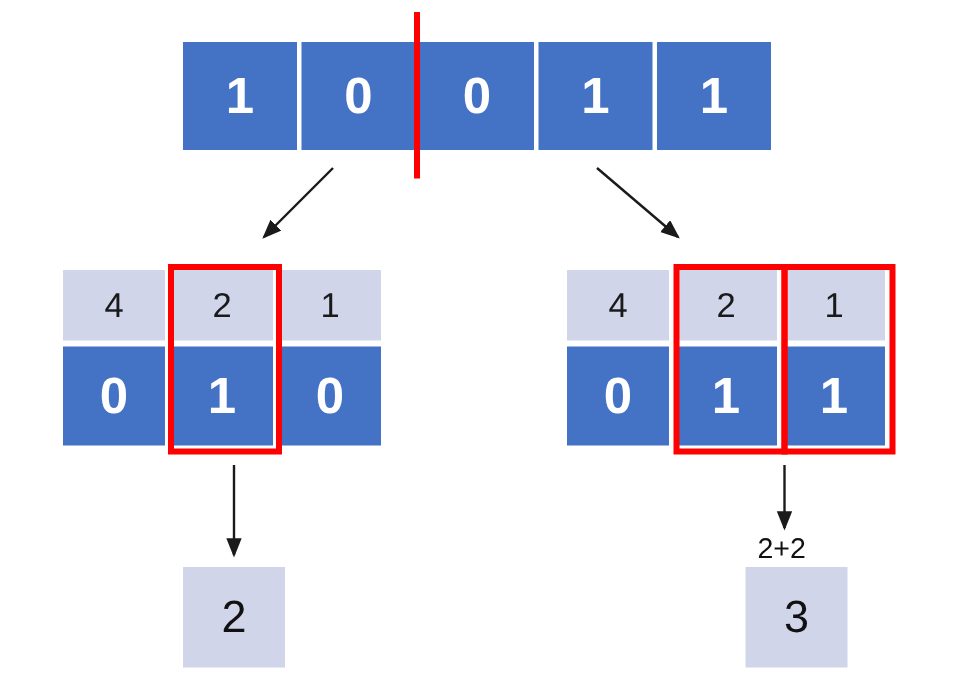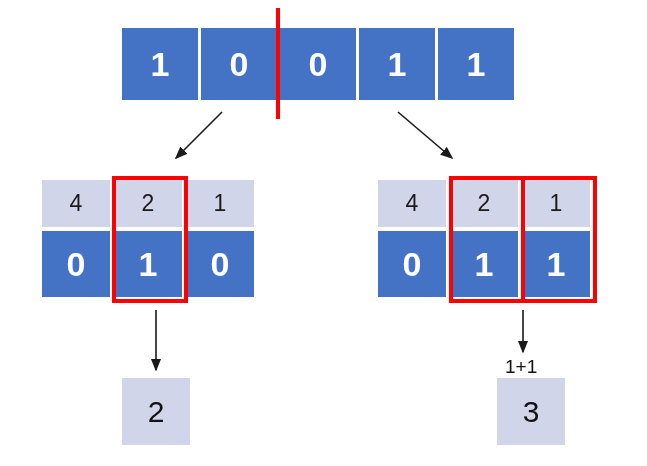--- a/index.html
+++ b/index.html
@@ -148,21 +148,21 @@
     <div class="cell cell-blue" style="left:0px;">0</div>
     <div class="cell cell-blue" style="left:72px;">1</div>
     <div class="cell cell-blue" style="left:144px;">1</div>
   </div>
 
   <div class="red-box" style="left:449px; top:176px; width:76px; height:127px;"></div>
   <div class="red-box" style="left:521px; top:176px; width:76px; height:127px;"></div>
 
   <div class="result-box" style="left:122px; top:378px; width:68px; height:67px;">2</div>
 
-  <div class="sum-label" style="left:505px; top:357px;">1+1</div>
+  <div class="sum-label" style="left:505px; top:357px;">2+2</div>
 
   <div class="result-box" style="left:497px; top:378px; width:68px; height:67px;">3</div>
 
   <svg class="arrows" viewBox="0 0 647 466">
     <defs>
       <marker id="ah" markerWidth="9" markerHeight="9" refX="7" refY="3.2" orient="auto" markerUnits="strokeWidth">
         <path d="M0,0 L8,3.2 L0,6.4 z" fill="#1a1a1a"></path>
       </marker>
     </defs>
 

